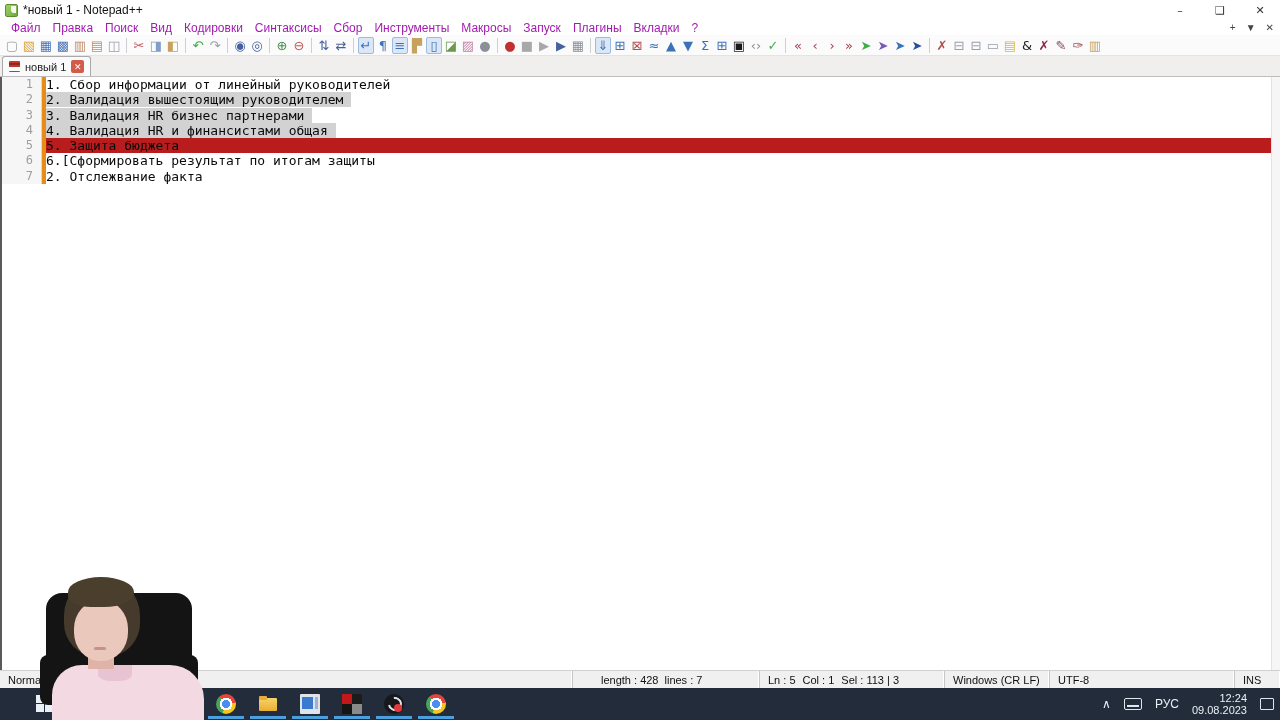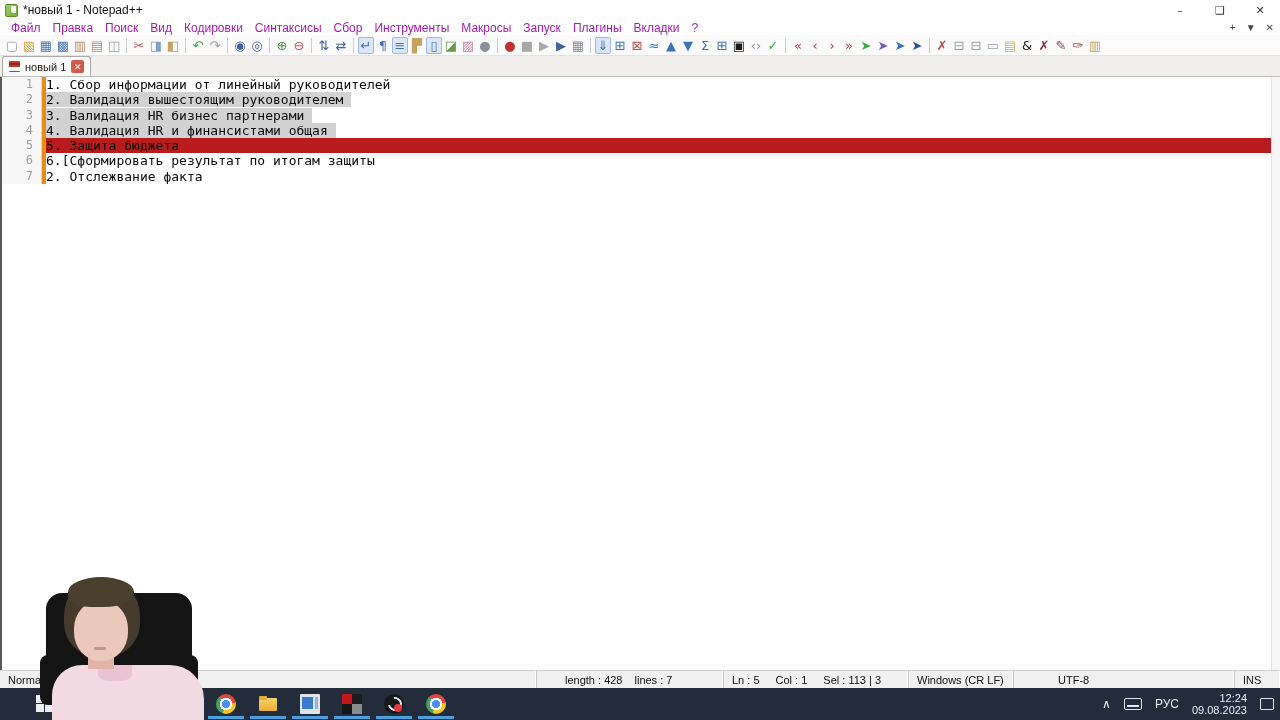--- a/index.html
+++ b/index.html
@@ -62,24 +62,24 @@
   .scroll-track { position:absolute; right:0; top:0; width:9px; height:100%;
     background:#f6f6f6; border-left:1px solid #e3e3e3; }
 
   
   .statusbar { position:absolute; left:0; top:670px; width:1280px; height:18px;
     background:#f0f0f0; border-top:1px solid #d0d0d0; display:flex; align-items:center;
     font-size:11px; color:#111; }
   .sb-seg { height:100%; display:flex; align-items:center; padding:0 8px;
     border-right:1px solid #c6c6c6; box-shadow:inset -1px 0 0 #ffffff; white-space:nowrap; overflow:hidden; }
   .sb-doc { flex:1; }
-  .sb-lenlines { width:167px; gap:12px;margin-left:20px; }
-  .sb-pos { width:185px; gap:16px; }
+  .sb-lenlines { width:167px; gap:6px;margin-left:20px; }
+  .sb-pos { width:185px; gap:7px; }
   .sb-eol { width:105px; }
-  .sb-enc { width:185px;margin-left:36px; }
+  .sb-enc { width:185px; }
   .sb-ins { width:45px; border-right:none; }
 
   
   .taskbar { position:absolute; left:0; top:688px; width:1280px; height:32px;
     background:#222c3a; z-index:50; display:flex; align-items:center; }
   .start-btn { position:absolute; left:36px; top:7px; width:18px; height:18px;
     display:grid; grid-template-columns:8px 8px; grid-template-rows:8px 8px; gap:1px; }
   .start-btn i { background:#eaf0f6; display:block; }
   .apps { position:absolute; left:205px; top:0; height:32px; display:flex; }
   .app { width:42px; height:32px; position:relative; display:flex; align-items:center; justify-content:center; }

